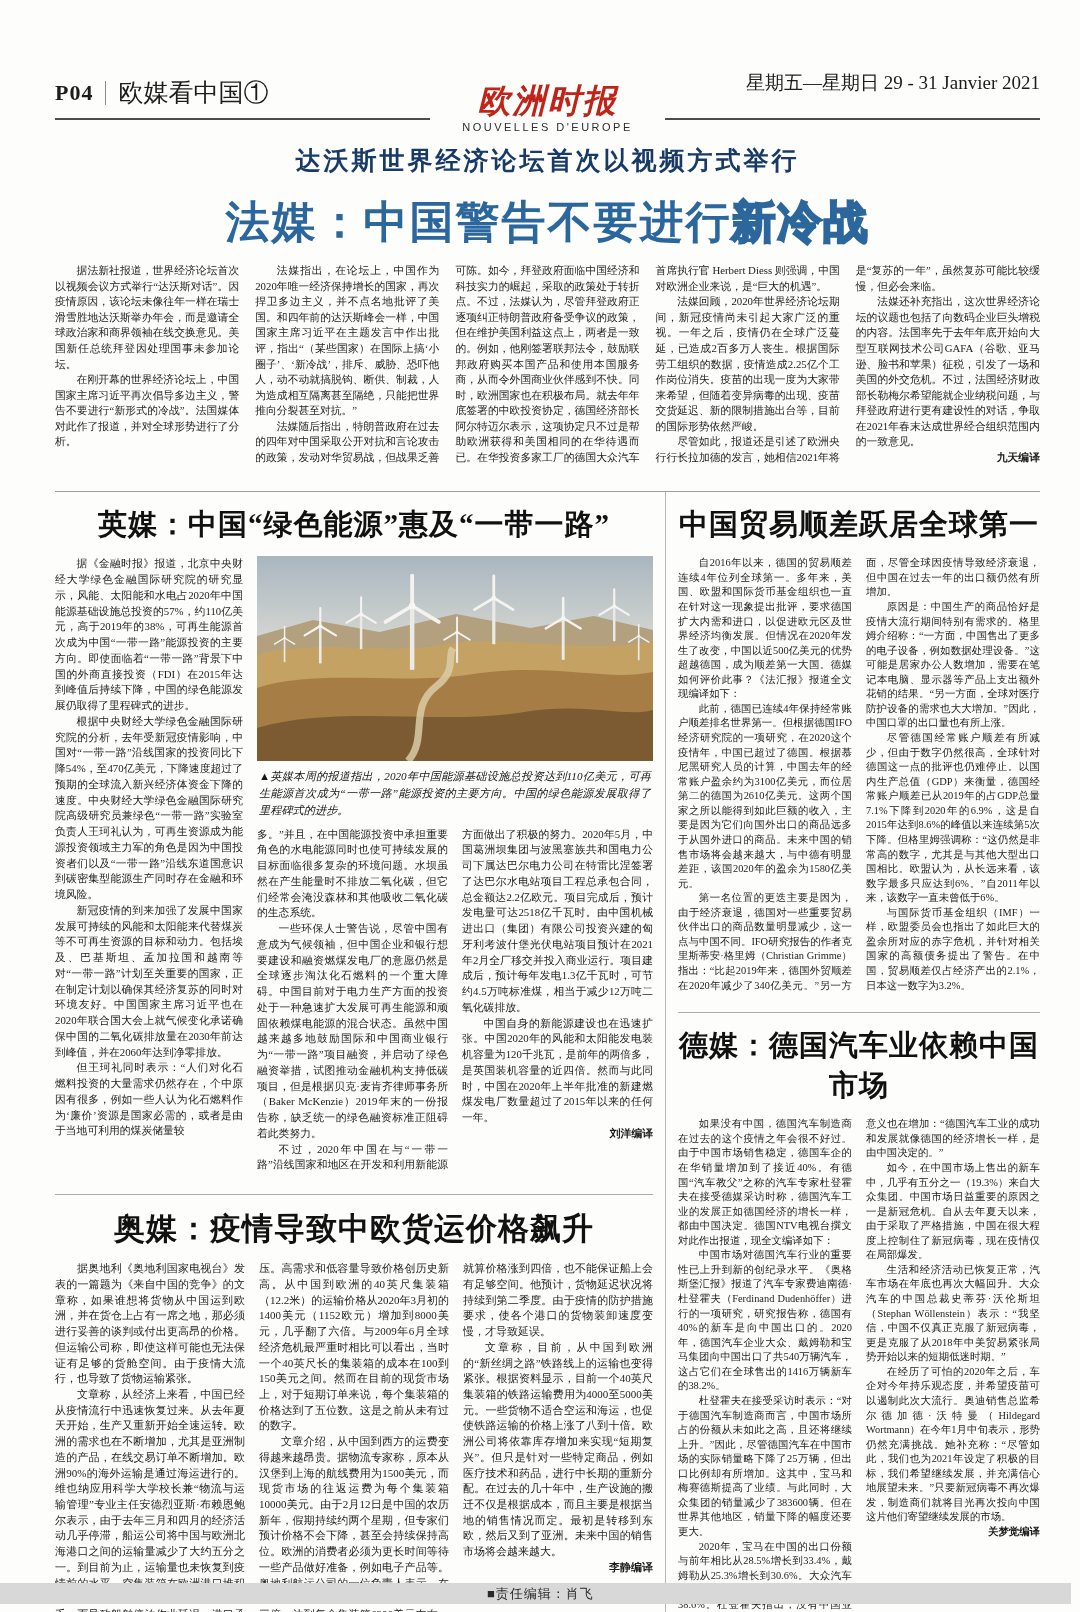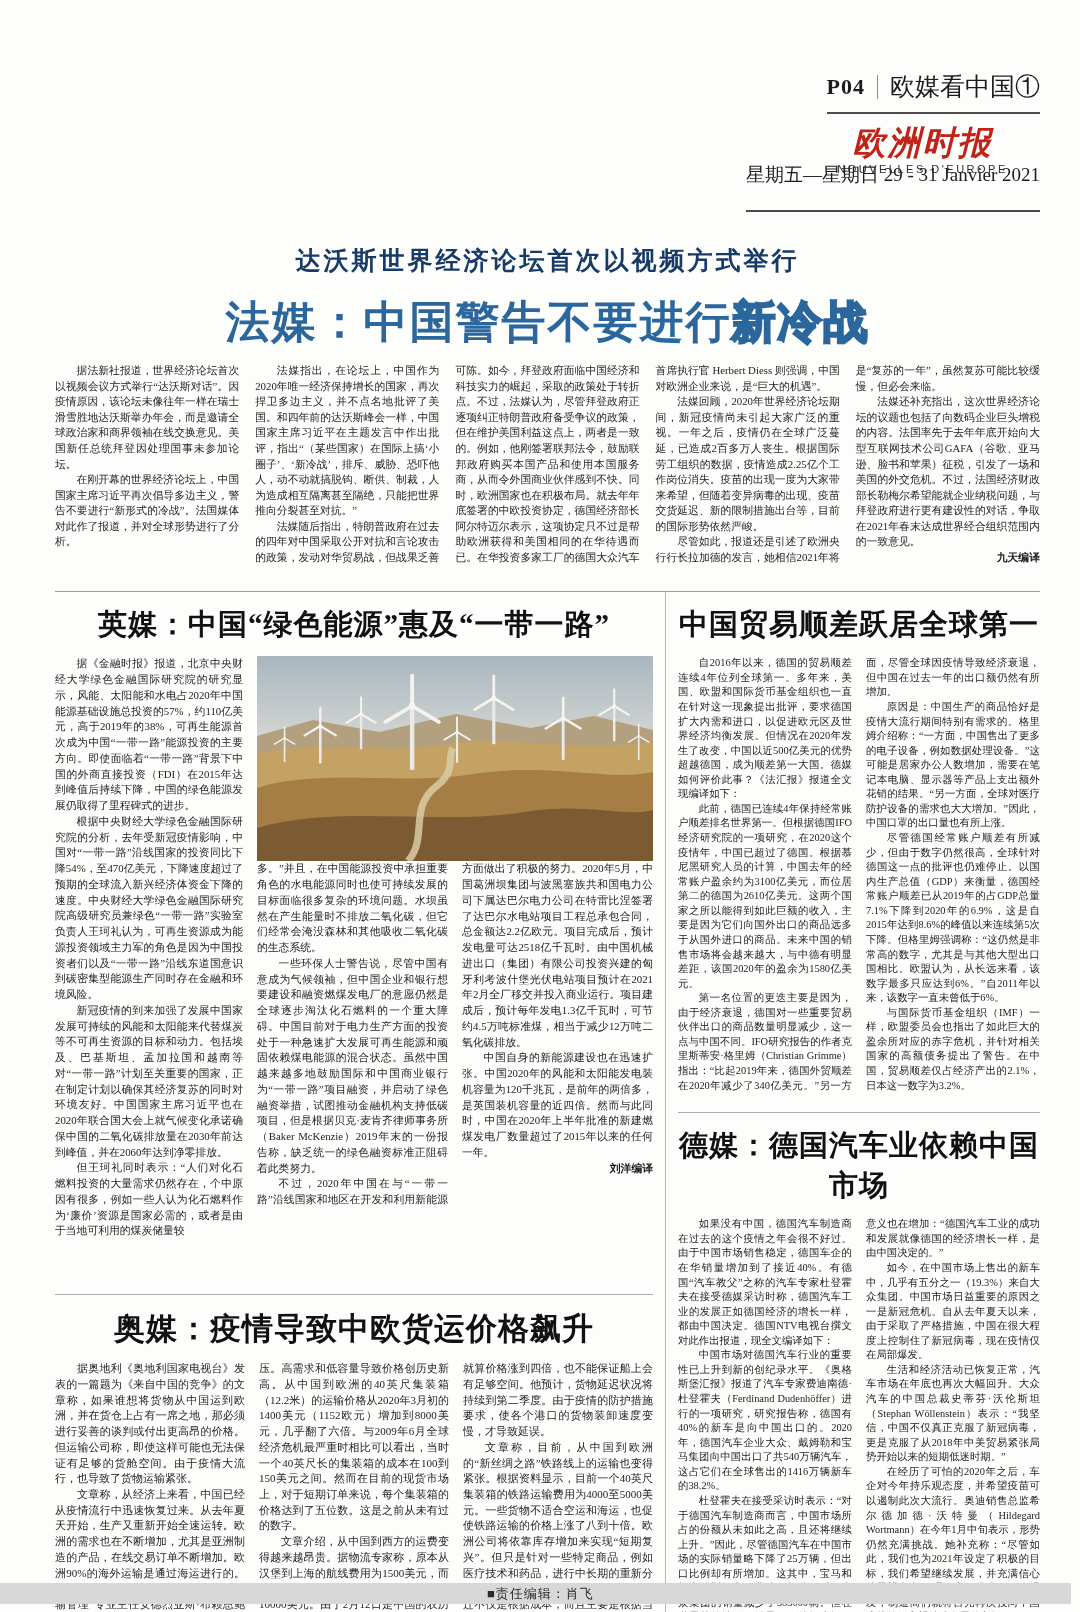--- a/index.html
+++ b/index.html
@@ -4,36 +4,36 @@
 <style>
   html,body { margin:0; padding:0; background:#e9e9e9; }
   .page {
     position:relative; width:1080px; height:1612px; margin:0 auto;
     background:#fdfdfc; overflow:hidden;
     font-family:"Liberation Serif", serif; color:#1c1c1c;
   }
   .content { padding:70px 40px 0 55px; }
 
   
-  .header-row { display:flex; align-items:flex-end;flex-direction:column; }
+  .header-row { display:flex; align-items:flex-end; }
   .h-left { flex:1; border-bottom:2px solid #4c4c4c; padding-bottom:9px;
             display:flex; align-items:center; gap:12px; }
   .page-no { font-size:22px; font-weight:bold; letter-spacing:1px; }
   .h-div { width:1px; height:24px; background:#8a8a8a; }
   .section-name { font-size:25px; }
   .h-center { width:235px; text-align:center; position:relative; top:13px; }
   .logo-cn { color:#c02318; font-size:33px; font-weight:bold; font-style:italic;
              letter-spacing:2px; line-height:1; }
   .logo-sub { font-size:11px; letter-spacing:2.5px; color:#2c2c2c; margin-top:3px; font-style:normal; font-family:"Liberation Sans",sans-serif;}
   .h-right { flex:1; border-bottom:2px solid #4c4c4c; padding-bottom:22px;
              text-align:right; font-size:19px; }
 
   
   .kicker { text-align:center; font-size:25px; font-weight:bold; color:#173a66;
-            letter-spacing:3px; margin:32px 0 6px; }
+            letter-spacing:3px; margin:24px 0 6px; }
   .lead-headline { text-align:center; font-size:44px; font-weight:900; color:#2b679c;
                    letter-spacing:2px; line-height:1.12; margin:21px 0 16px; white-space:nowrap; }
   .outline { color:#eef4f9; -webkit-text-stroke:2.5px #2b679c; }
   p { margin:0; text-indent:2em; }
   .jt { text-align:justify; }
   .byline { text-align:right; font-weight:bold; text-indent:0; }
   .cols5 { column-count:5; column-gap:16px; column-fill:auto; height:216px;
            overflow:hidden; font-size:10.8px; line-height:1.44; }
 
   .rule { border:0; border-top:1px solid #9e9e9e; margin:12px 0 0; }
@@ -148,20 +148,21 @@
                 <use href="#turb" transform="translate(27,82) scale(0.55)"></use>
                 <use href="#turb" transform="translate(62,70) scale(0.85)"></use>
                 <use href="#turb" transform="translate(102,58) scale(0.8)"></use>
                 <use href="#turb" transform="translate(152,50) scale(1.45)"></use>
                 <use href="#turb" transform="translate(232,42) scale(1.05)"></use>
                 <use href="#turb" transform="translate(196,76) scale(0.7)"></use>
                 <use href="#turb" transform="translate(300,62) scale(0.95)"></use>
                 <use href="#turb" transform="translate(350,50) scale(0.8)"></use>
                 <use href="#turb" transform="translate(374,80) scale(0.55)"></use>
               </svg>
+              <div class="caption">▲英媒本周的报道指出，2020年中国能源基础设施总投资达到110亿美元，可再生能源首次成为“一带一路”能源投资的主要方向。中国的绿色能源发展取得了里程碑式的进步。</div>
               <div class="ge-rest jt">
                 <p style="text-indent:0">多。”并且，在中国能源投资中承担重要角色的水电能源同时也使可持续发展的目标面临很多复杂的环境问题。水坝虽然在产生能量时不排放二氧化碳，但它们经常会淹没森林和其他吸收二氧化碳的生态系统。</p>
                 <p>一些环保人士警告说，尽管中国有意成为气候领袖，但中国企业和银行想要建设和融资燃煤发电厂的意愿仍然是全球逐步淘汰化石燃料的一个重大障碍。中国目前对于电力生产方面的投资处于一种急速扩大发展可再生能源和顽固依赖煤电能源的混合状态。虽然中国越来越多地鼓励国际和中国商业银行为“一带一路”项目融资，并启动了绿色融资举措，试图推动金融机构支持低碳项目，但是根据贝克·麦肯齐律师事务所（Baker McKenzie）2019年末的一份报告称，缺乏统一的绿色融资标准正阻碍着此类努力。</p>
                 <p>不过，2020年中国在与“一带一路”沿线国家和地区在开发和利用新能源方面做出了积极的努力。2020年5月，中国葛洲坝集团与波黑塞族共和国电力公司下属达巴尔电力公司在特雷比涅签署了达巴尔水电站项目工程总承包合同，总金额达2.2亿欧元。项目完成后，预计发电量可达2518亿千瓦时。由中国机械进出口（集团）有限公司投资兴建的匈牙利考波什堡光伏电站项目预计在2021年2月全厂移交并投入商业运行。项目建成后，预计每年发电1.3亿千瓦时，可节约4.5万吨标准煤，相当于减少12万吨二氧化碳排放。</p>
                 <p>中国自身的新能源建设也在迅速扩张。中国2020年的风能和太阳能发电装机容量为120千兆瓦，是前年的两倍多，是英国装机容量的近四倍。然而与此同时，中国在2020年上半年批准的新建燃煤发电厂数量超过了2015年以来的任何一年。</p>
                 <p class="byline">刘洋编译</p>
               </div>
             </div>
           </div>
         </div>

